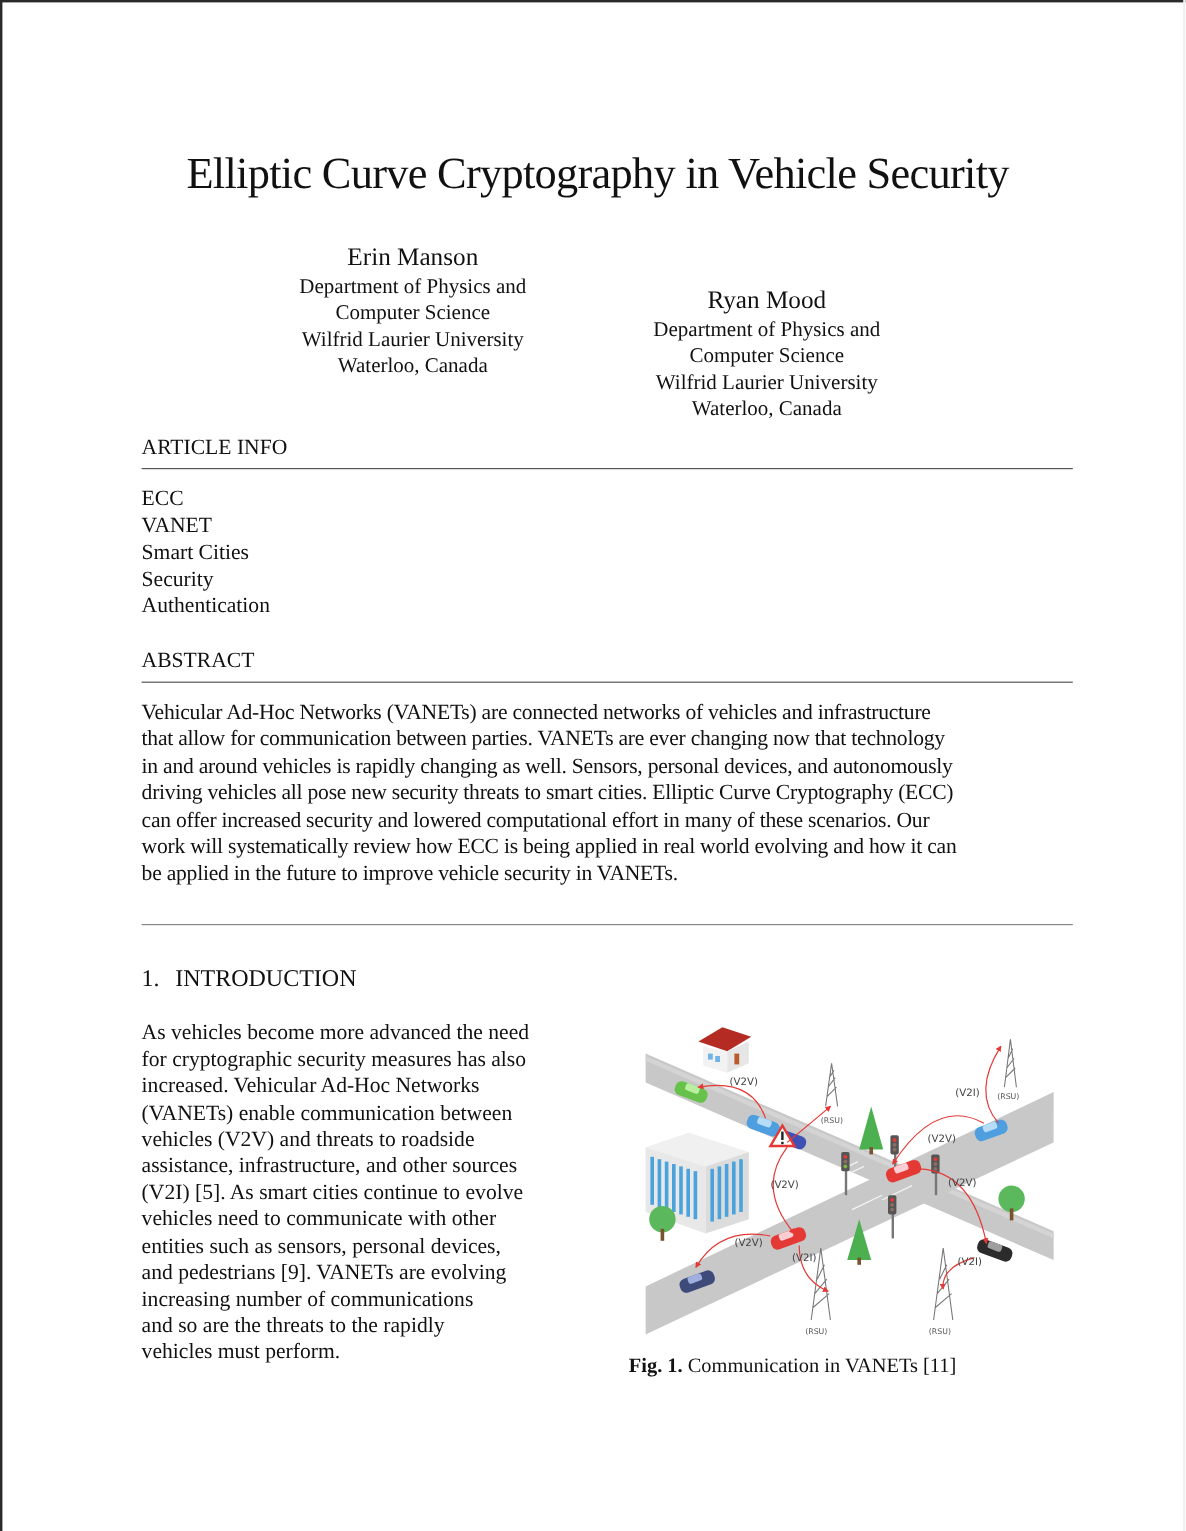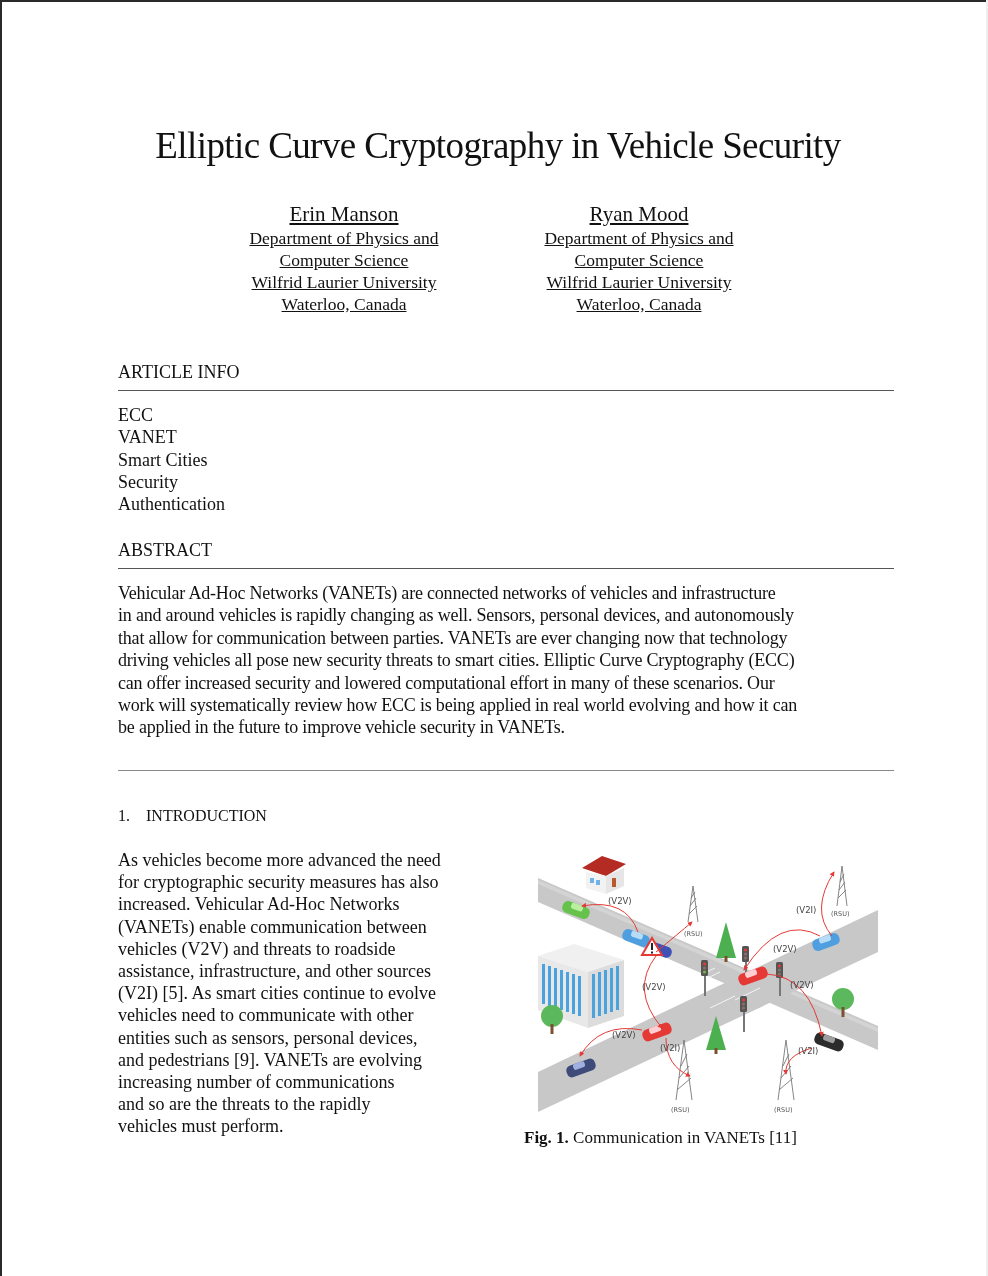--- a/index.html
+++ b/index.html
@@ -3,36 +3,36 @@
   <meta charset="utf-8">
   <style>
     html, body { margin: 0; padding: 0; background: #ffffff; }
     body { width: 988px; height: 1276px; position: relative; overflow: hidden; font-family: "Liberation Serif", "DejaVu Serif", serif; color: #111; }
     .frame-top { position: absolute; left: 0; top: 0; width: 988px; height: 2px; background: #2a2a2a; }
     .frame-left { position: absolute; left: 0; top: 0; width: 2px; height: 1276px; background: #2a2a2a; }
     .frame-right { position: absolute; right: 0; top: 0; width: 2px; height: 1276px; background: #efefef; }
 
     .title { position: absolute; left: 0; width: 988px; top: 118px; text-align: center; font-size: 37px; letter-spacing: -0.6px; line-height: 48px; }
 
-    .author { position: absolute; top: 201px; width: 260px; text-align: center; font-size: 17.5px; line-height: 22px; text-decoration: underline; }
+    .author { position: absolute; top: 201px; width: 260px; text-align: center; font-size: 17.5px; line-height: 22px; }
     .author .name { font-size: 21px; line-height: 26px; display: block; }
     .author .line { display: block; }
     .author-1 { left: 214px; }
-    .author-2 { left: 509px; }
+    .author-2 { left: 509px; margin-top: 36px; }
 
     .section-label { position: absolute; left: 118px; font-size: 18px; line-height: 22px; }
     .rule { position: absolute; left: 118px; width: 776px; height: 1px; background: #555; }
 
     .keywords { position: absolute; left: 118px; top: 404px; font-size: 18px; line-height: 22.3px; }
     .keywords .kw { display: block; }
 
     .abstract { position: absolute; left: 118px; top: 582px; width: 780px; font-size: 18px; line-height: 22.4px; letter-spacing: -0.2px; }
     .abstract .ln { display: block; white-space: nowrap; }
 
-    .intro-heading { position: absolute; left: 118px; top: 805px; font-size: 16px; line-height: 22px; }
+    .intro-heading { position: absolute; left: 118px; top: 805px; font-size: 20px; line-height: 22px; }
     .intro-heading .num { display: inline-block; width: 28px; }
 
     .intro-body { position: absolute; left: 118px; top: 849px; width: 360px; font-size: 18px; line-height: 22.2px; }
     .intro-body .ln { display: block; white-space: nowrap; }
 
     .figure { position: absolute; left: 530px; top: 850px; width: 352px; height: 268px; }
     .caption { position: absolute; left: 524px; top: 1127px; font-size: 17px; line-height: 22px; }
     .caption b { font-weight: bold; margin-top: 23px; }
   </style>
 </head>
@@ -69,22 +69,22 @@
   <span class="kw">Smart Cities</span>
   <span class="kw">Security</span>
   <span class="kw">Authentication</span>
 </div>
 
 <div class="section-label" style="top:539px;">ABSTRACT</div>
 <div class="rule" style="top:568px;"></div>
 
 <div class="abstract">
   <span class="ln">Vehicular Ad-Hoc Networks (VANETs) are connected networks of vehicles and infrastructure</span>
+  <span class="ln">that allow for communication between parties. VANETs are ever changing now that technology</span>
   <span class="ln">in and around vehicles is rapidly changing as well. Sensors, personal devices, and autonomously</span>
-  <span class="ln">that allow for communication between parties. VANETs are ever changing now that technology</span>
   <span class="ln">driving vehicles all pose new security threats to smart cities. Elliptic Curve Cryptography (ECC)</span>
   <span class="ln">can offer increased security and lowered computational effort in many of these scenarios. Our</span>
   <span class="ln">work will systematically review how ECC is being applied in real world evolving and how it can</span>
   <span class="ln">be applied in the future to improve vehicle security in VANETs.</span>
 </div>
 
 <div class="rule" style="top:770px; background:#888;"></div>
 
 <div class="intro-heading">
   <span class="num">1.</span><span>INTRODUCTION</span>

